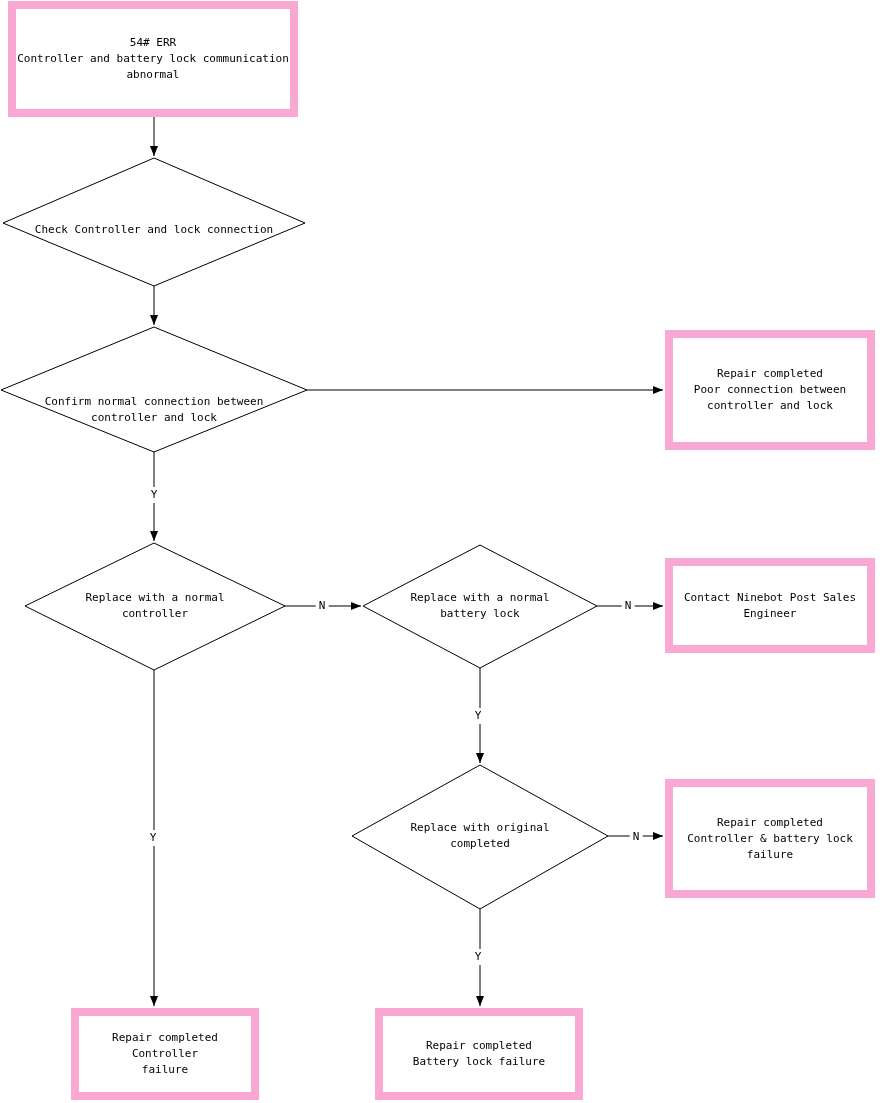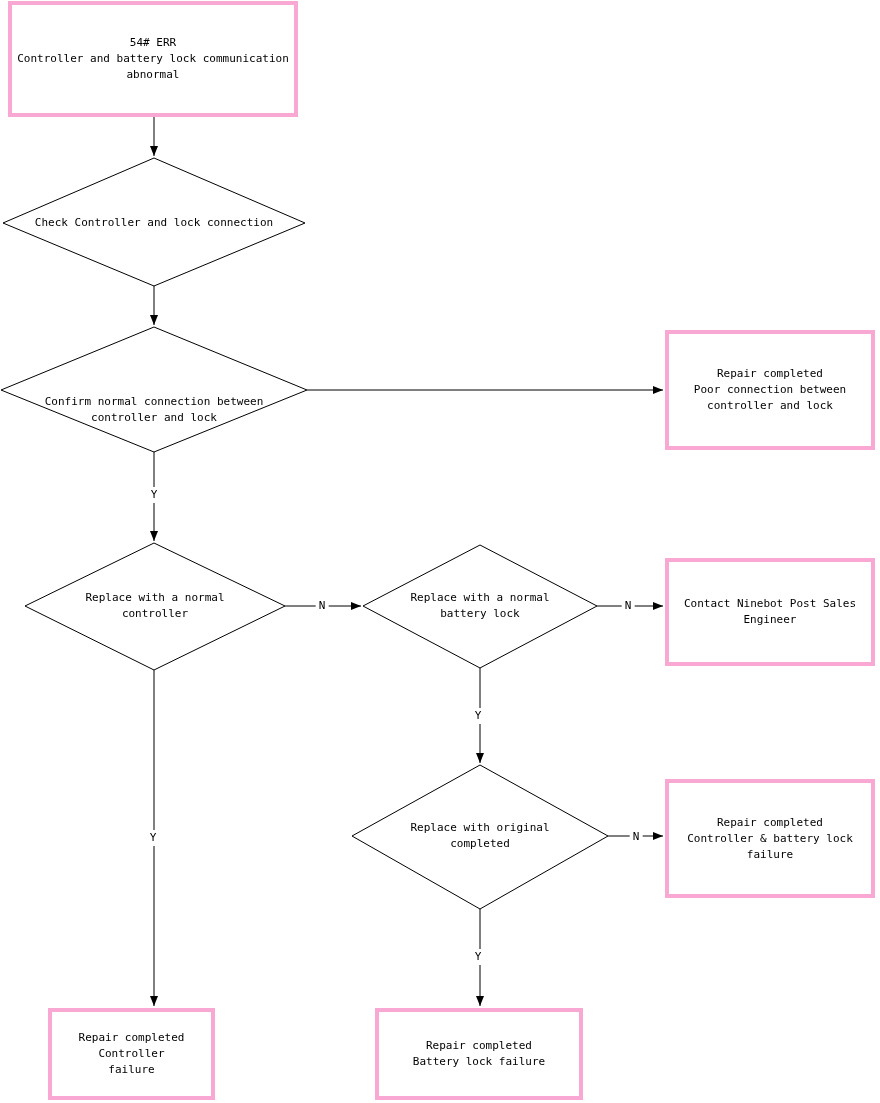--- a/index.html
+++ b/index.html
@@ -21,21 +21,21 @@
   #wires {
     position: absolute;
     left: 0;
     top: 0;
     width: 880px;
     height: 1103px;
   }
   .rect-node {
     position: absolute;
     box-sizing: border-box;
-    border: 4px solid #f9a8d4;
+    border: 8px solid #f9a8d4;
     background: #ffffff;
     display: flex;
     align-items: center;
     justify-content: center;
     text-align: center;
     white-space: pre-line;
   }
   .diamond-label {
     position: absolute;
     transform: translate(-50%, -50%);
@@ -91,34 +91,34 @@
   </svg>
 
   <div class="rect-node" style="left:8px; top:1px; width:290px; height:116px;">54# ERR
 Controller and battery lock communication
 abnormal</div>
 
   <div class="rect-node" style="left:665px; top:330px; width:210px; height:120px;">Repair completed
 Poor connection between
 controller and lock</div>
 
-  <div class="rect-node" style="left:665px; top:558px; width:210px; height:108px;">Contact Ninebot Post Sales
+  <div class="rect-node" style="left:665px; top:558px; width:210px; height:95px;">Contact Ninebot Post Sales
 Engineer</div>
 
   <div class="rect-node" style="left:665px; top:779px; width:210px; height:119px;">Repair completed
 Controller &amp; battery lock
 failure</div>
 
-  <div class="rect-node" style="left:48px; top:1008px; width:167px; height:92px;">Repair completed Controller
+  <div class="rect-node" style="left:71px; top:1008px; width:188px; height:92px;">Repair completed Controller
 failure</div>
 
   <div class="rect-node" style="left:375px; top:1008px; width:208px; height:92px;">Repair completed
 Battery lock failure</div>
 
-  <div class="diamond-label" style="left:154px; top:223px; width:270px;">Check Controller and lock connection</div>
+  <div class="diamond-label" style="left:154px; top:230px; width:270px;">Check Controller and lock connection</div>
 
   <div class="diamond-label" style="left:154px; top:410px; width:280px;">Confirm normal connection between
 controller and lock</div>
 
   <div class="diamond-label" style="left:155px; top:606px; width:210px;">Replace with a normal
 controller</div>
 
   <div class="diamond-label" style="left:480px; top:606px; width:200px;">Replace with a normal
 battery lock</div>
 

